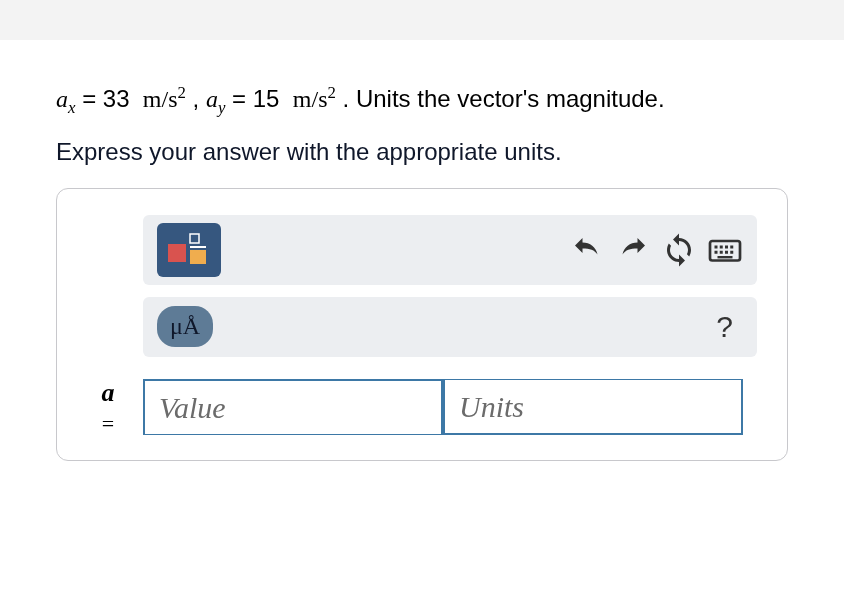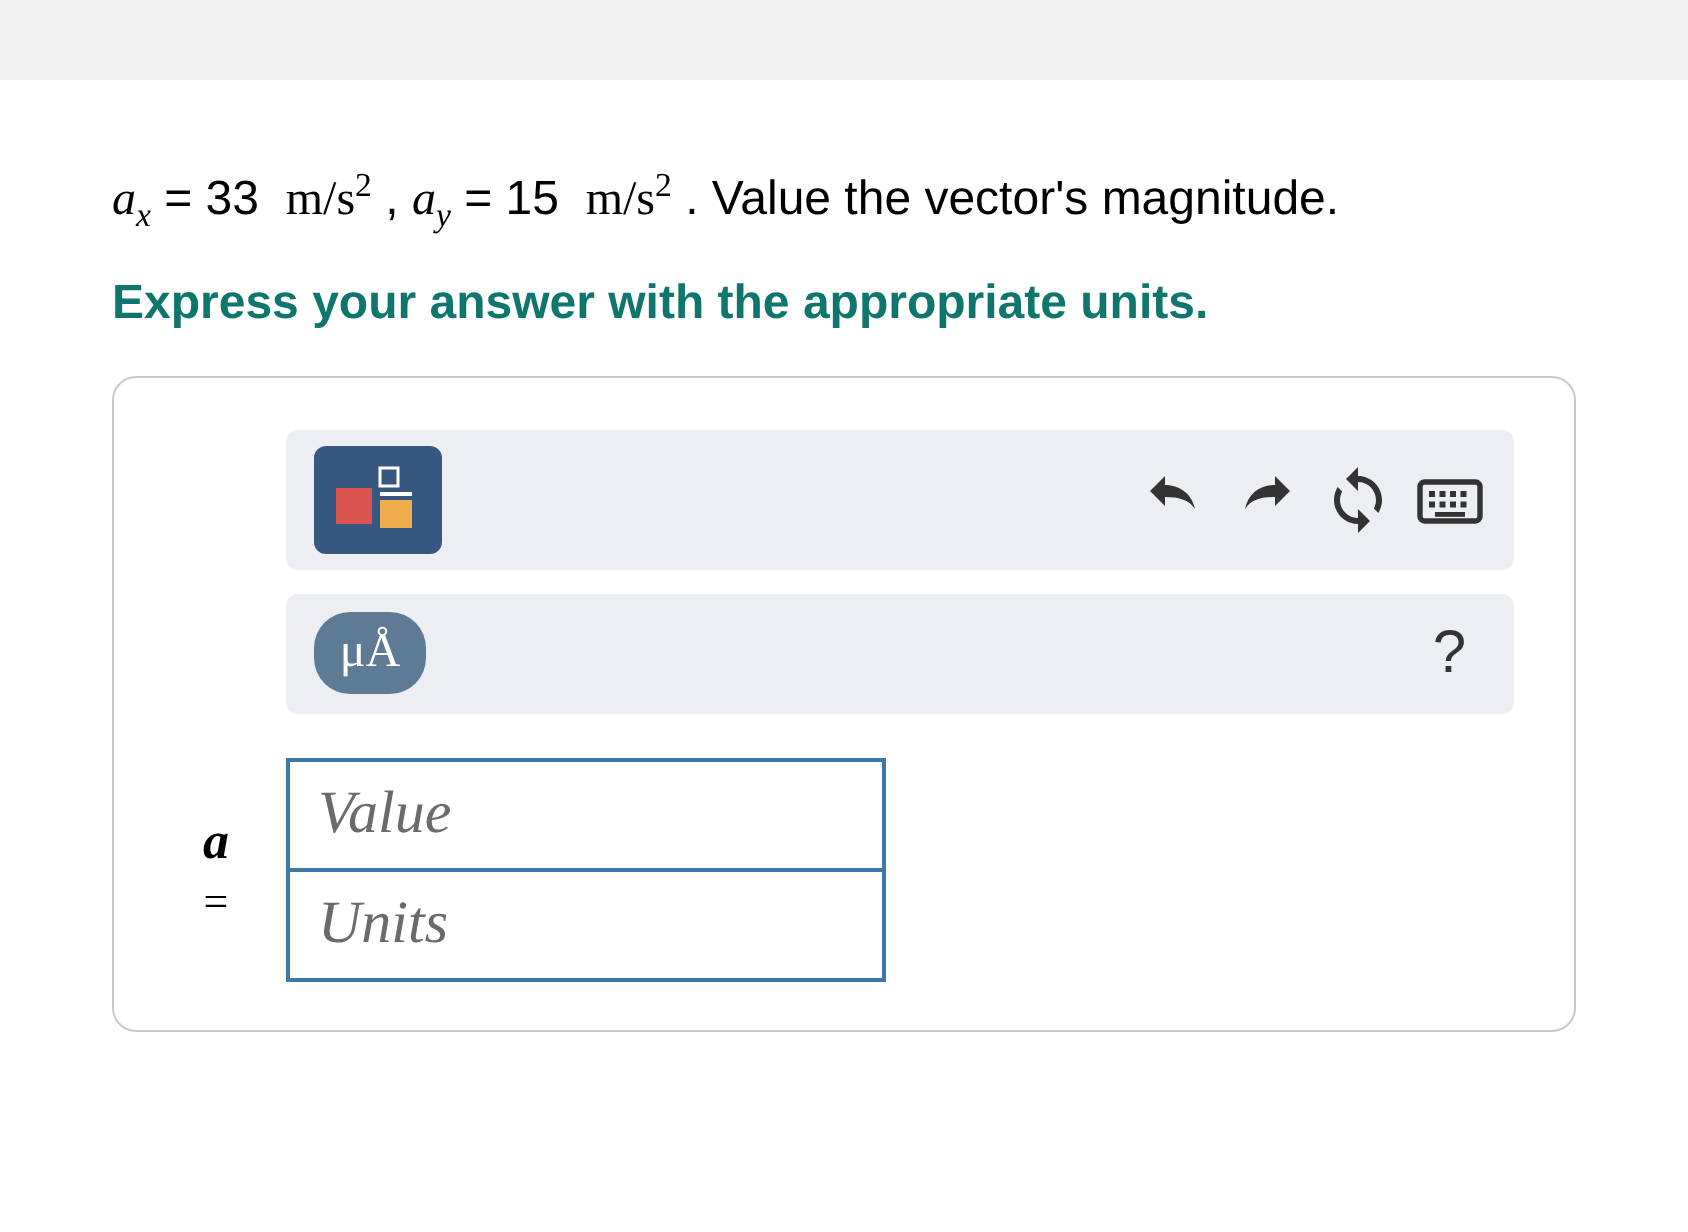--- a/index.html
+++ b/index.html
@@ -34,22 +34,22 @@
     vertical-align: sub;
   }
   .problem-text .unit-roman {
     font-family: Georgia, 'Times New Roman', serif;
   }
   .problem-text sup {
     font-size: 0.7em;
   }
   .instruction {
     font-size: 24px;
-    font-weight: bold;
-    color: #0f766e;
+    font-weight: normal;
+    color: #0f172a;
     margin-bottom: 22px;
   }
   .answer-panel {
     border: 1px solid #c8c8cc;
     border-radius: 12px;
     padding: 26px 30px 24px 30px;
     background: #fff;
     position: relative;
   }
   .toolbar {
@@ -94,21 +94,21 @@
     gap: 10px;
   }
   .units-tool {
     width: 56px;
     height: 41px;
     background: #5e7b96;
     border-radius: 18px;
     display: flex;
     align-items: center;
     justify-content: center;
-    color: #ffffff;
+    color: #0f172a;
     font-family: Georgia, 'Times New Roman', serif;
     font-size: 24px;
   }
   .help-btn {
     margin-left: auto;
     font-size: 30px;
     color: #333;
     font-family: Arial, sans-serif;
     padding: 0 10px;
   }
@@ -129,21 +129,21 @@
   }
   .var-label .eq {
     font-style: normal;
     font-weight: normal;
     font-size: 22px;
     display: block;
     margin-top: 4px;
   }
   .stacked {
     display: flex;
-    flex-direction: column;
+    flex-direction: row;
   }
   .field {
     border: 2px solid #3d78a6;
     width: 300px;
     height: 56px;
     font-family: Georgia, 'Times New Roman', serif;
     font-style: italic;
     font-size: 30px;
     color: #6b6b6b;
     padding: 6px 14px;
@@ -165,21 +165,21 @@
 <div class="content">
 
   <p class="problem-text">
     <span class="var">a</span><span class="sub">x</span>
     <span>= 33</span>
     &nbsp;<span class="unit-roman">m</span><span class="unit-roman">/</span><span class="unit-roman">s</span><sup class="unit-roman">2</sup>
     <span> , </span>
     <span class="var">a</span><span class="sub">y</span>
     <span>= 15</span>
     &nbsp;<span class="unit-roman">m</span><span class="unit-roman">/</span><span class="unit-roman">s</span><sup class="unit-roman">2</sup>
-    <span> . </span><span>Value the vector's magnitude.</span>
+    <span> . </span><span>Units the vector's magnitude.</span>
   </p>
 
   <p class="instruction">Express your answer with the appropriate units.</p>
 
   <div class="answer-panel">
 
     <div class="toolbar">
       <div class="tool-btn template-btn">
         <svg width="54" height="44" viewBox="0 0 54 44">
           <rect x="6" y="16" width="18" height="18" fill="#d9534f"></rect>

